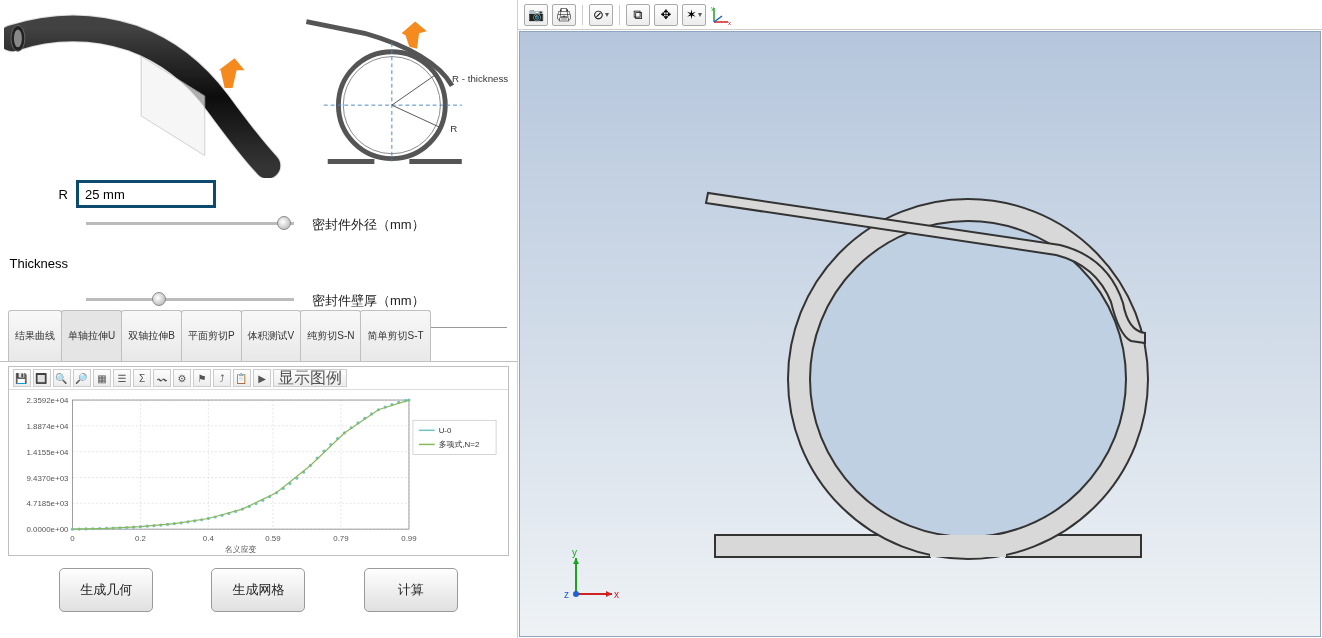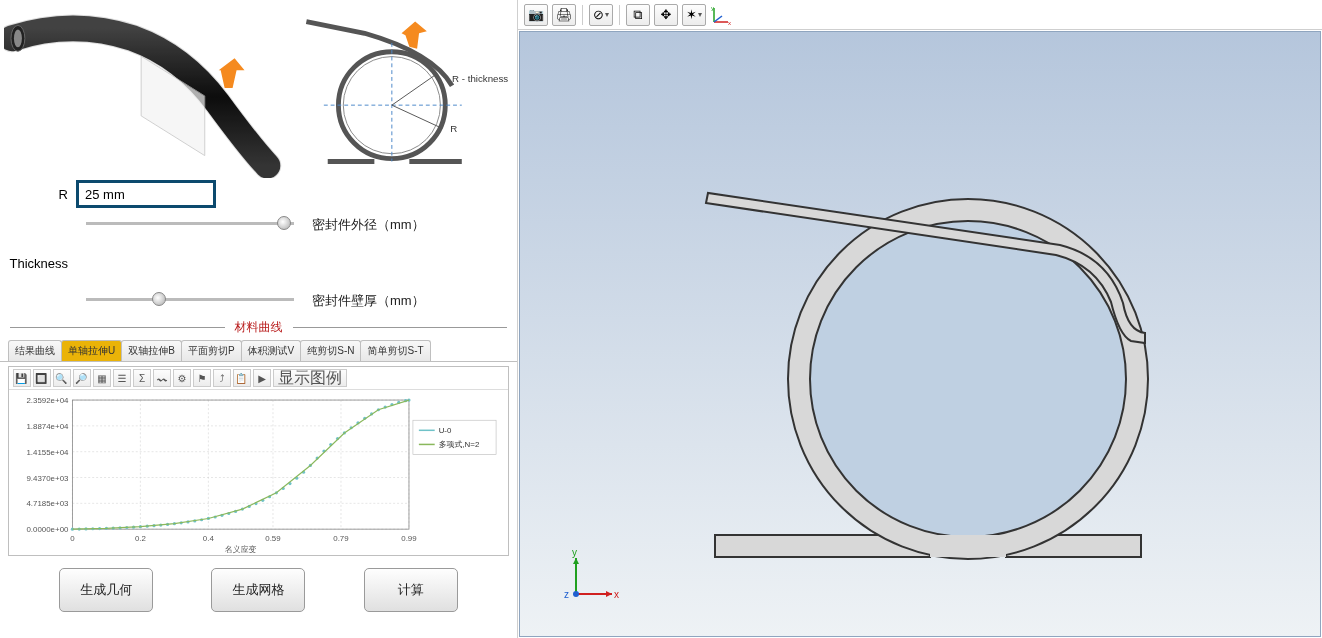--- a/index.html
+++ b/index.html
@@ -107,32 +107,32 @@
   .curve-tabs {
     display: flex;
     align-items: flex-end;
     padding-left: 8px;
     font-size: 10px;
     gap: 0;
     border-bottom: 1px solid #bfbfbf;
     height: 20px;
   }
   .curve-tab {
-    padding: 3px 6px;
+    padding: 18px 6px;
     background: linear-gradient(#f8f8f8, #e8e8e8);
     border: 1px solid #bfbfbf;
     border-bottom: none;
     margin-right: -1px;
     color: #333;
     border-radius: 3px 3px 0 0;
     position: relative;
     cursor: pointer;
   }
   .curve-tab.active {
-    background: #eab308;
+    background: #e5e5e5;
     z-index: 2;
   }
   .chart-area {
     margin: 4px 8px 6px 8px;
     border: 1px solid #bfbfbf;
     height: 190px;
     display: flex;
     flex-direction: column;
   }
   .chart-toolbar {

